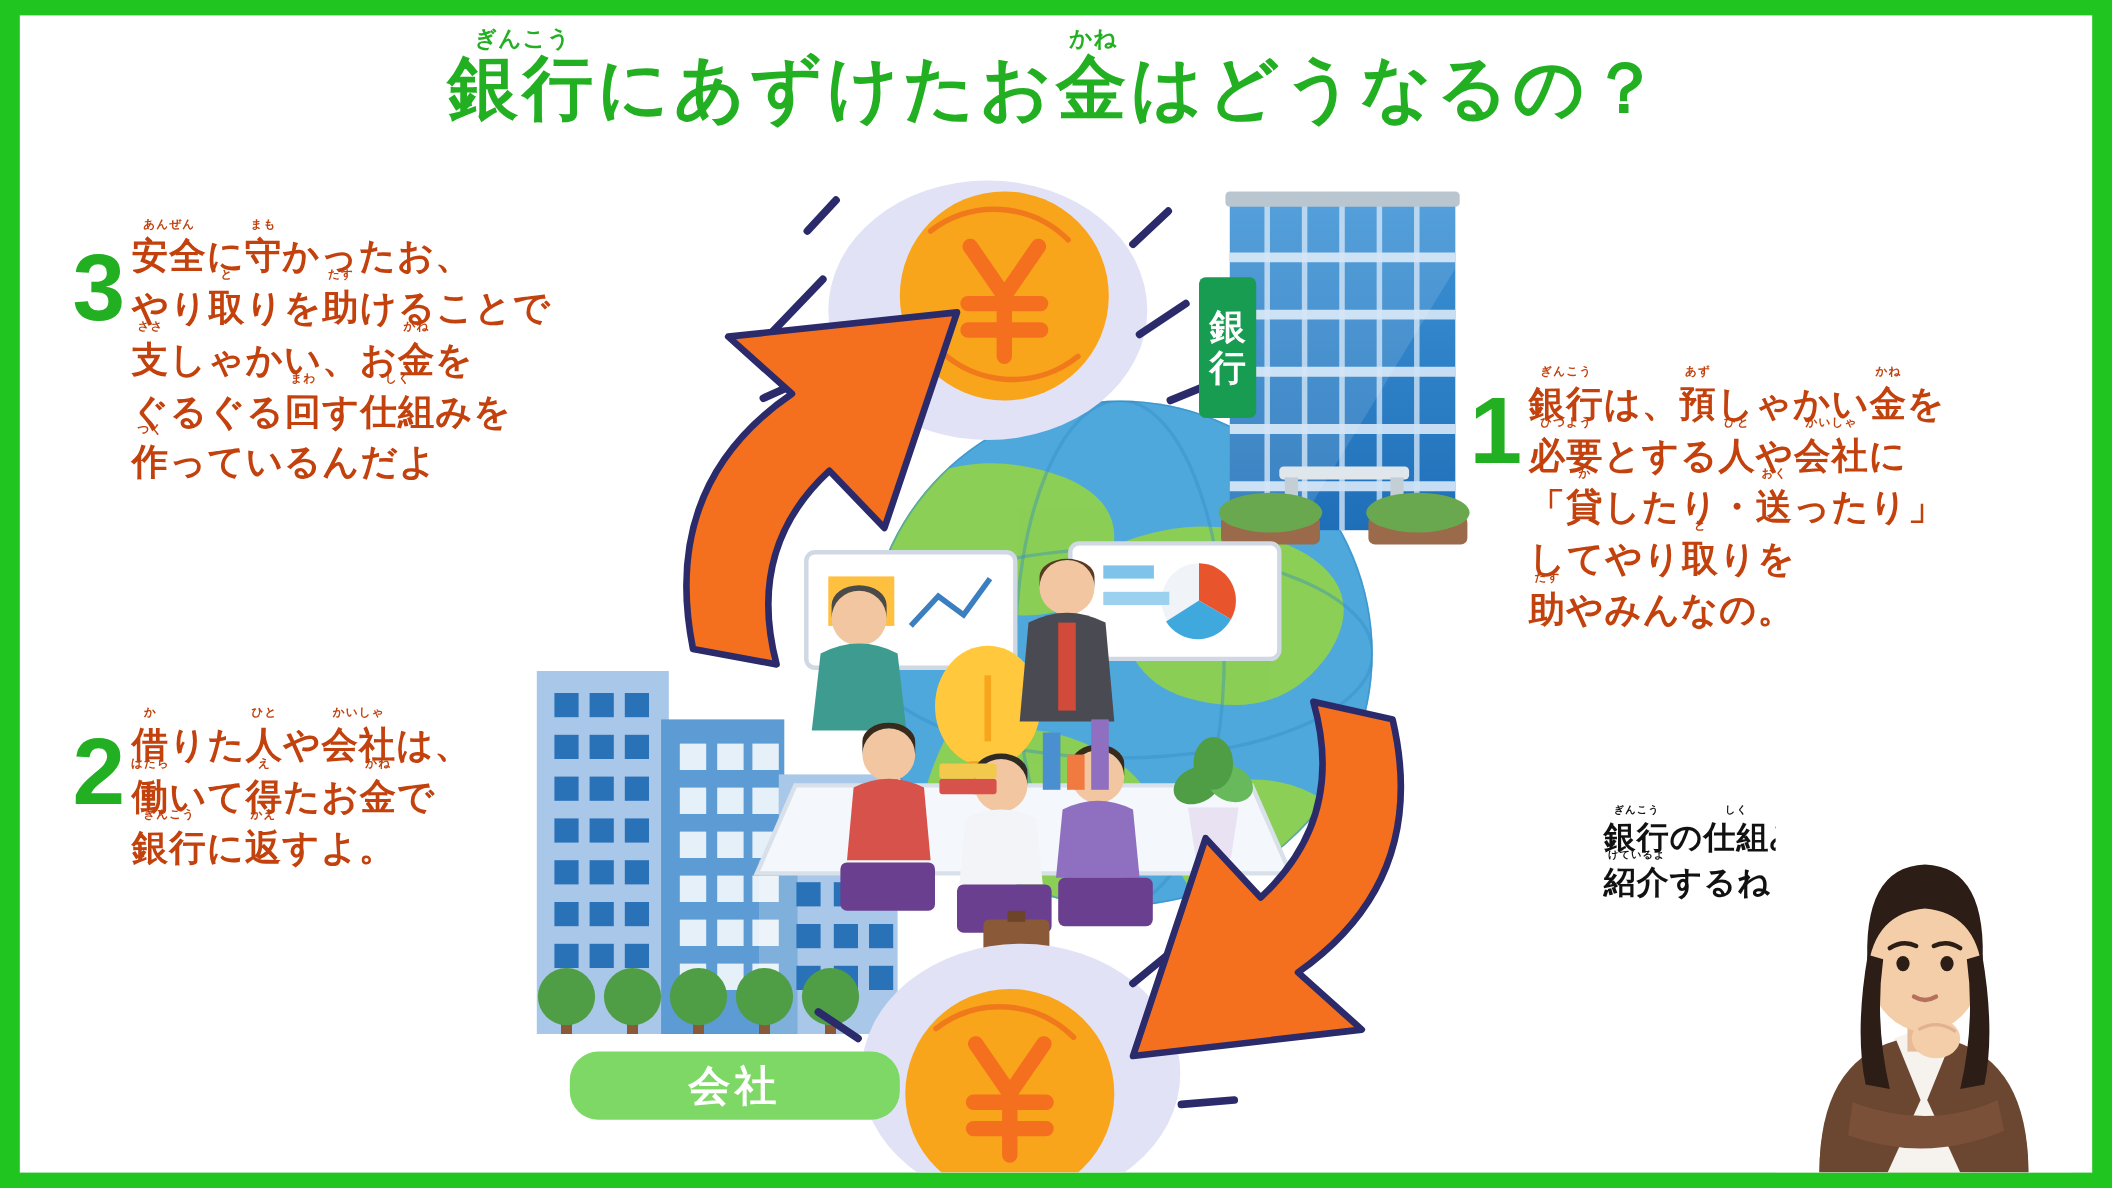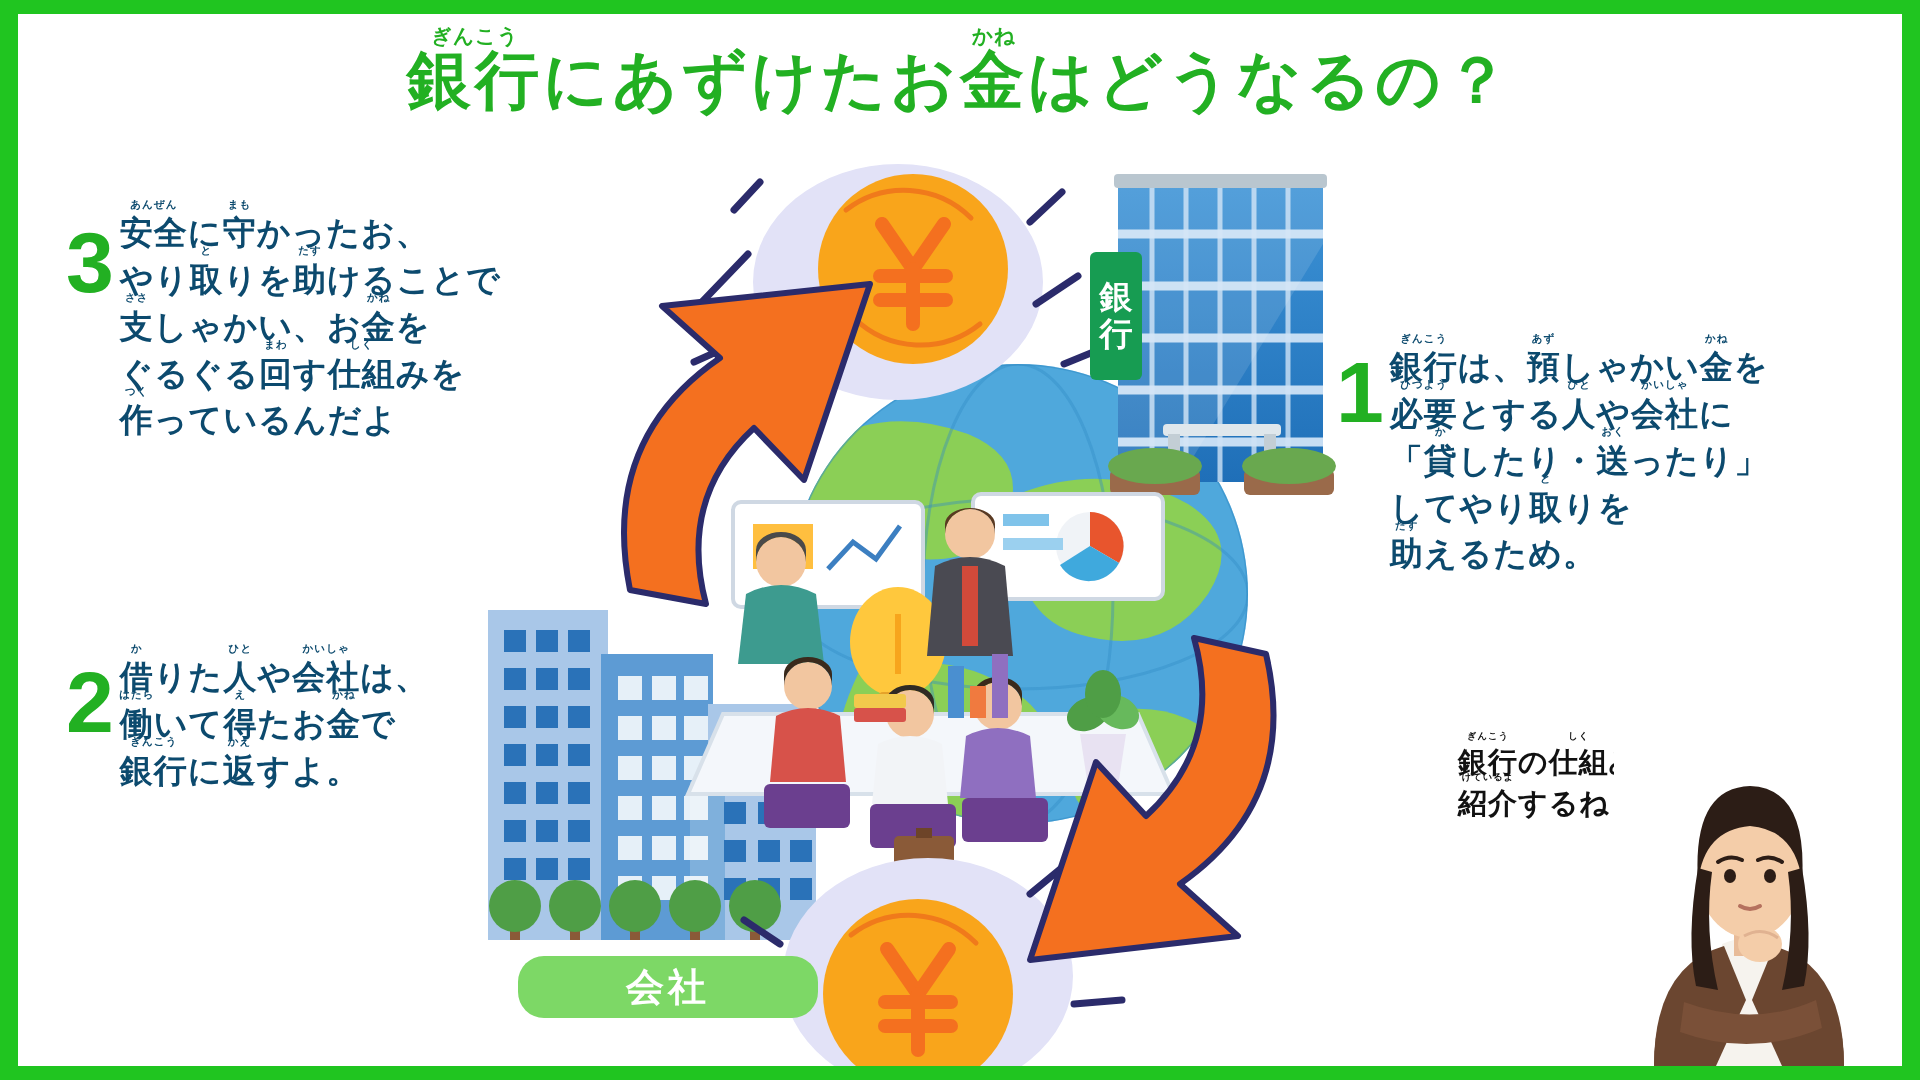--- a/index.html
+++ b/index.html
@@ -41,21 +41,21 @@
   }
 
   
   .block{position:absolute;display:flex;align-items:flex-start;}
   .num{
     color:#22b022;font-size:86px;font-weight:bold;line-height:.9;
     margin-right:6px;flex:none;
     -webkit-text-stroke:0;
     text-shadow:2px 2px 0 rgba(255,255,255,.9);
   }
-  .lines{color:#0c4a6e;font-size:33px;font-weight:bold;letter-spacing:1px;}
+  .lines{color:#c2410c;font-size:33px;font-weight:bold;letter-spacing:1px;}
   .line{line-height:1.42;white-space:nowrap;}
 
   #block3{left:48px;top:196px;}
   #block3 .num{margin-top:14px;}
   #block2{left:48px;top:640px;}
   #block2 .num{margin-top:10px;}
   #block1{left:1318px;top:330px;}
   #block1 .num{margin-top:10px;}
 
   
@@ -371,21 +371,21 @@
         </div>
   </div>
 
   <div class="block" id="block1">
     <div class="num">1</div>
     <div class="lines">
           <div class="line"><span class="rb"><span class="rt">ぎんこう</span>銀行</span><span class="rb">は、</span><span class="rb"><span class="rt">あず</span>預</span><span class="rb">しゃかい</span><span class="rb"><span class="rt">かね</span>金</span><span class="rb">を</span></div>
           <div class="line"><span class="rb"><span class="rt">ひつよう</span>必要</span><span class="rb">とする</span><span class="rb"><span class="rt">ひと</span>人</span><span class="rb">や</span><span class="rb"><span class="rt">かいしゃ</span>会社</span><span class="rb">に</span></div>
           <div class="line"><span class="rb">「</span><span class="rb"><span class="rt">か</span>貸</span><span class="rb">したり・</span><span class="rb"><span class="rt">おく</span>送</span><span class="rb">ったり」</span></div>
           <div class="line"><span class="rb">してやり</span><span class="rb"><span class="rt">と</span>取</span><span class="rb">りを</span></div>
-          <div class="line"><span class="rb"><span class="rt">たす</span>助</span><span class="rb">えるため。</span></div>
+          <div class="line"><span class="rb"><span class="rt">たす</span>助</span><span class="rb">やみんなの。</span></div>
         </div>
   </div>
 
   <div id="bank-sign">
     <span>銀</span>
     <span>行</span>
   </div>
 
   <div id="company-label">
     <span>会社</span>

